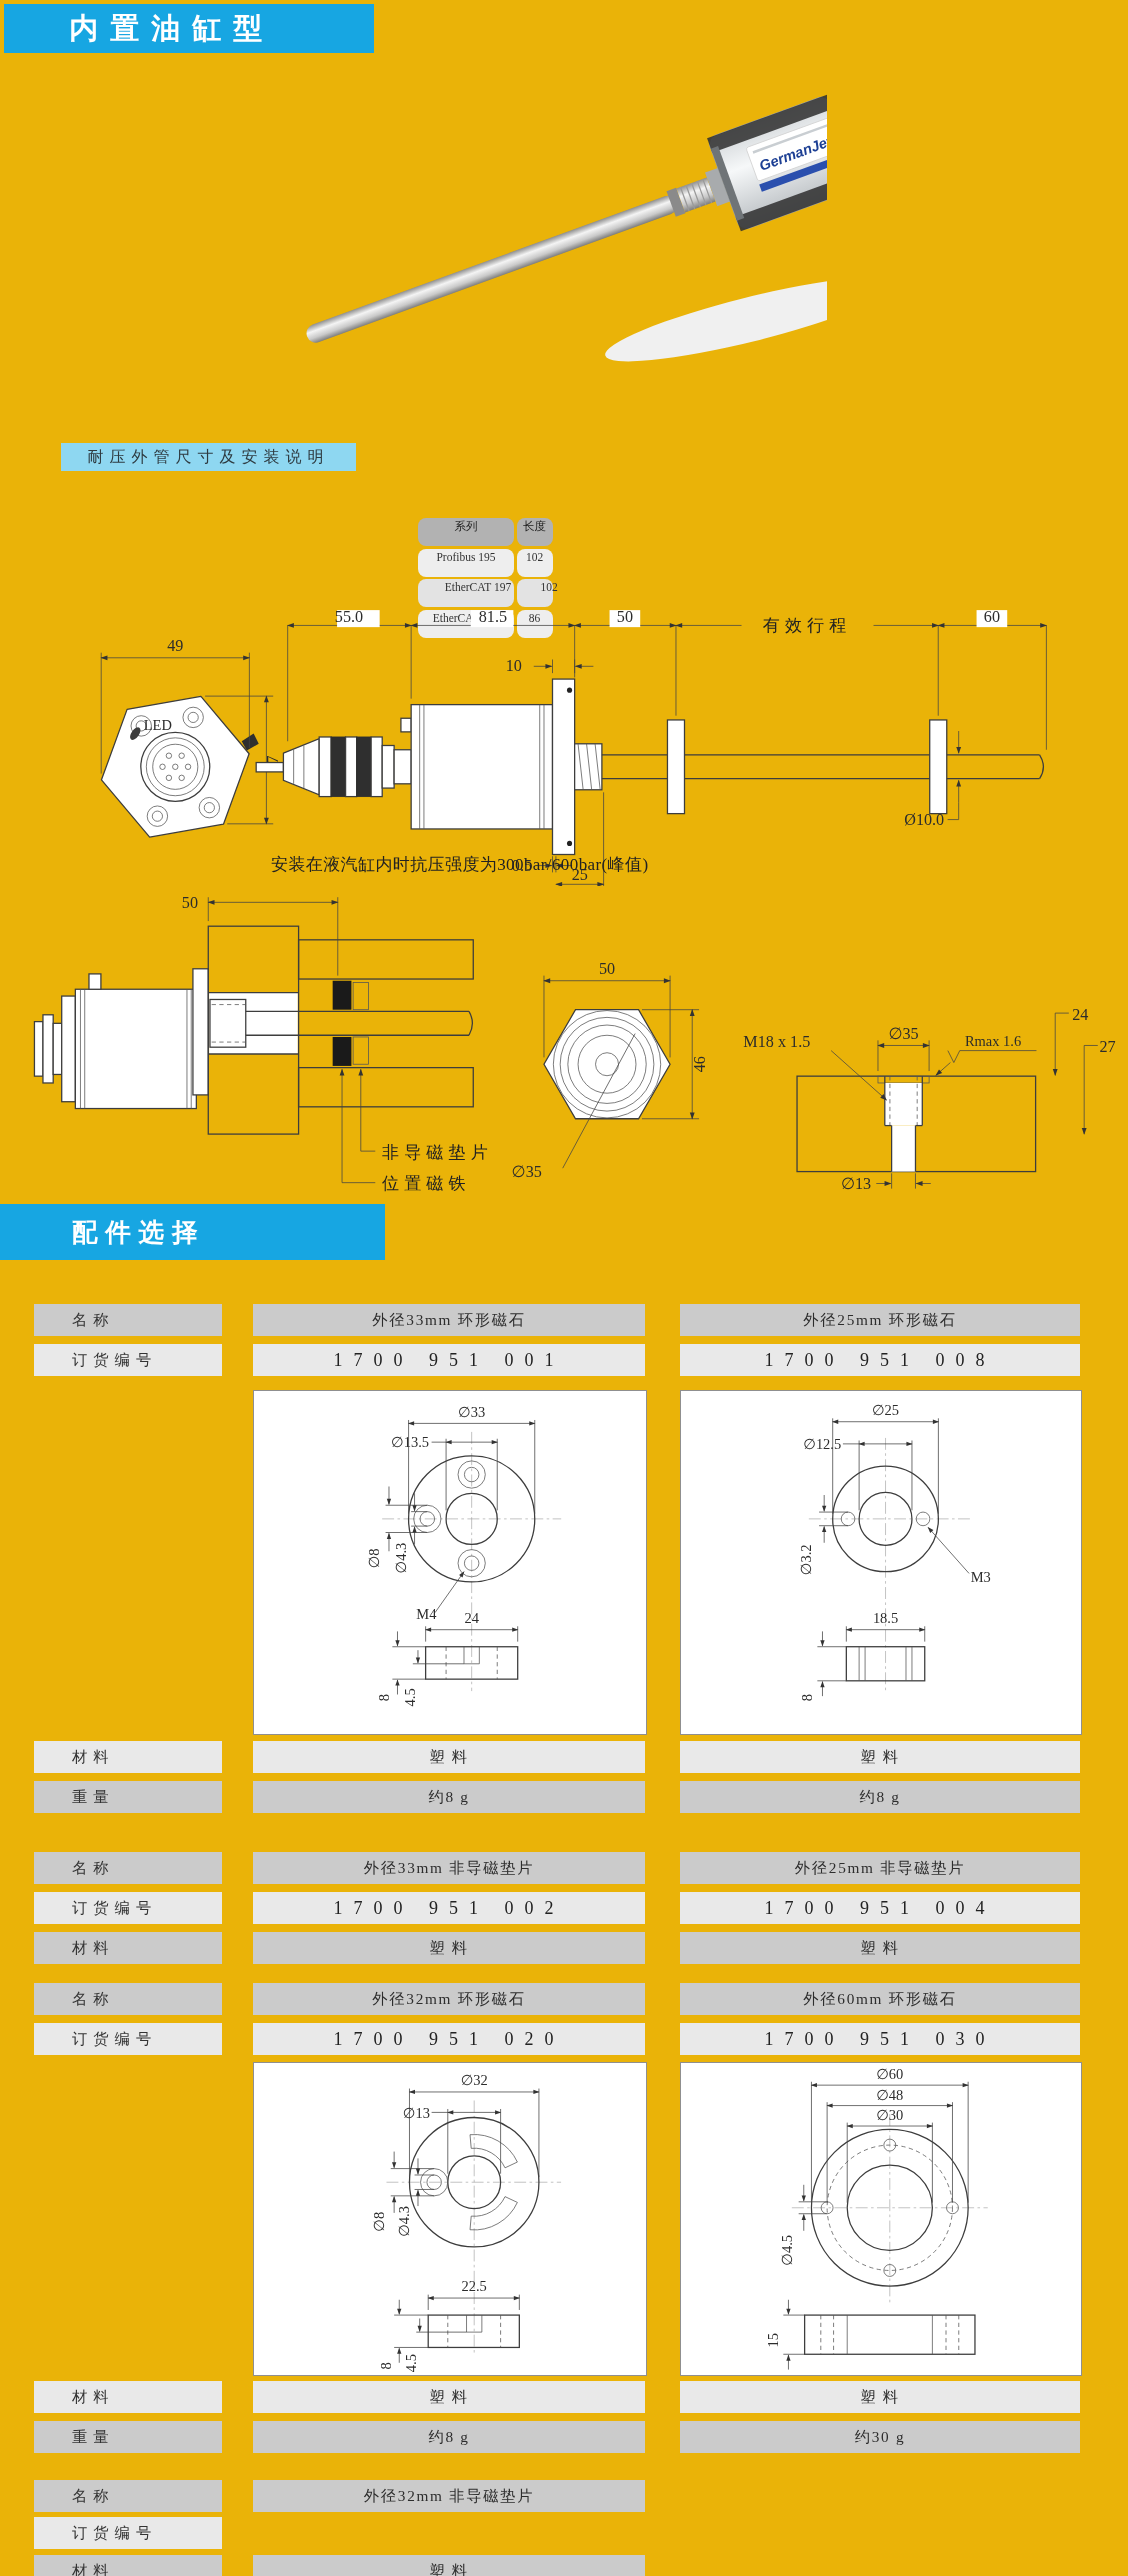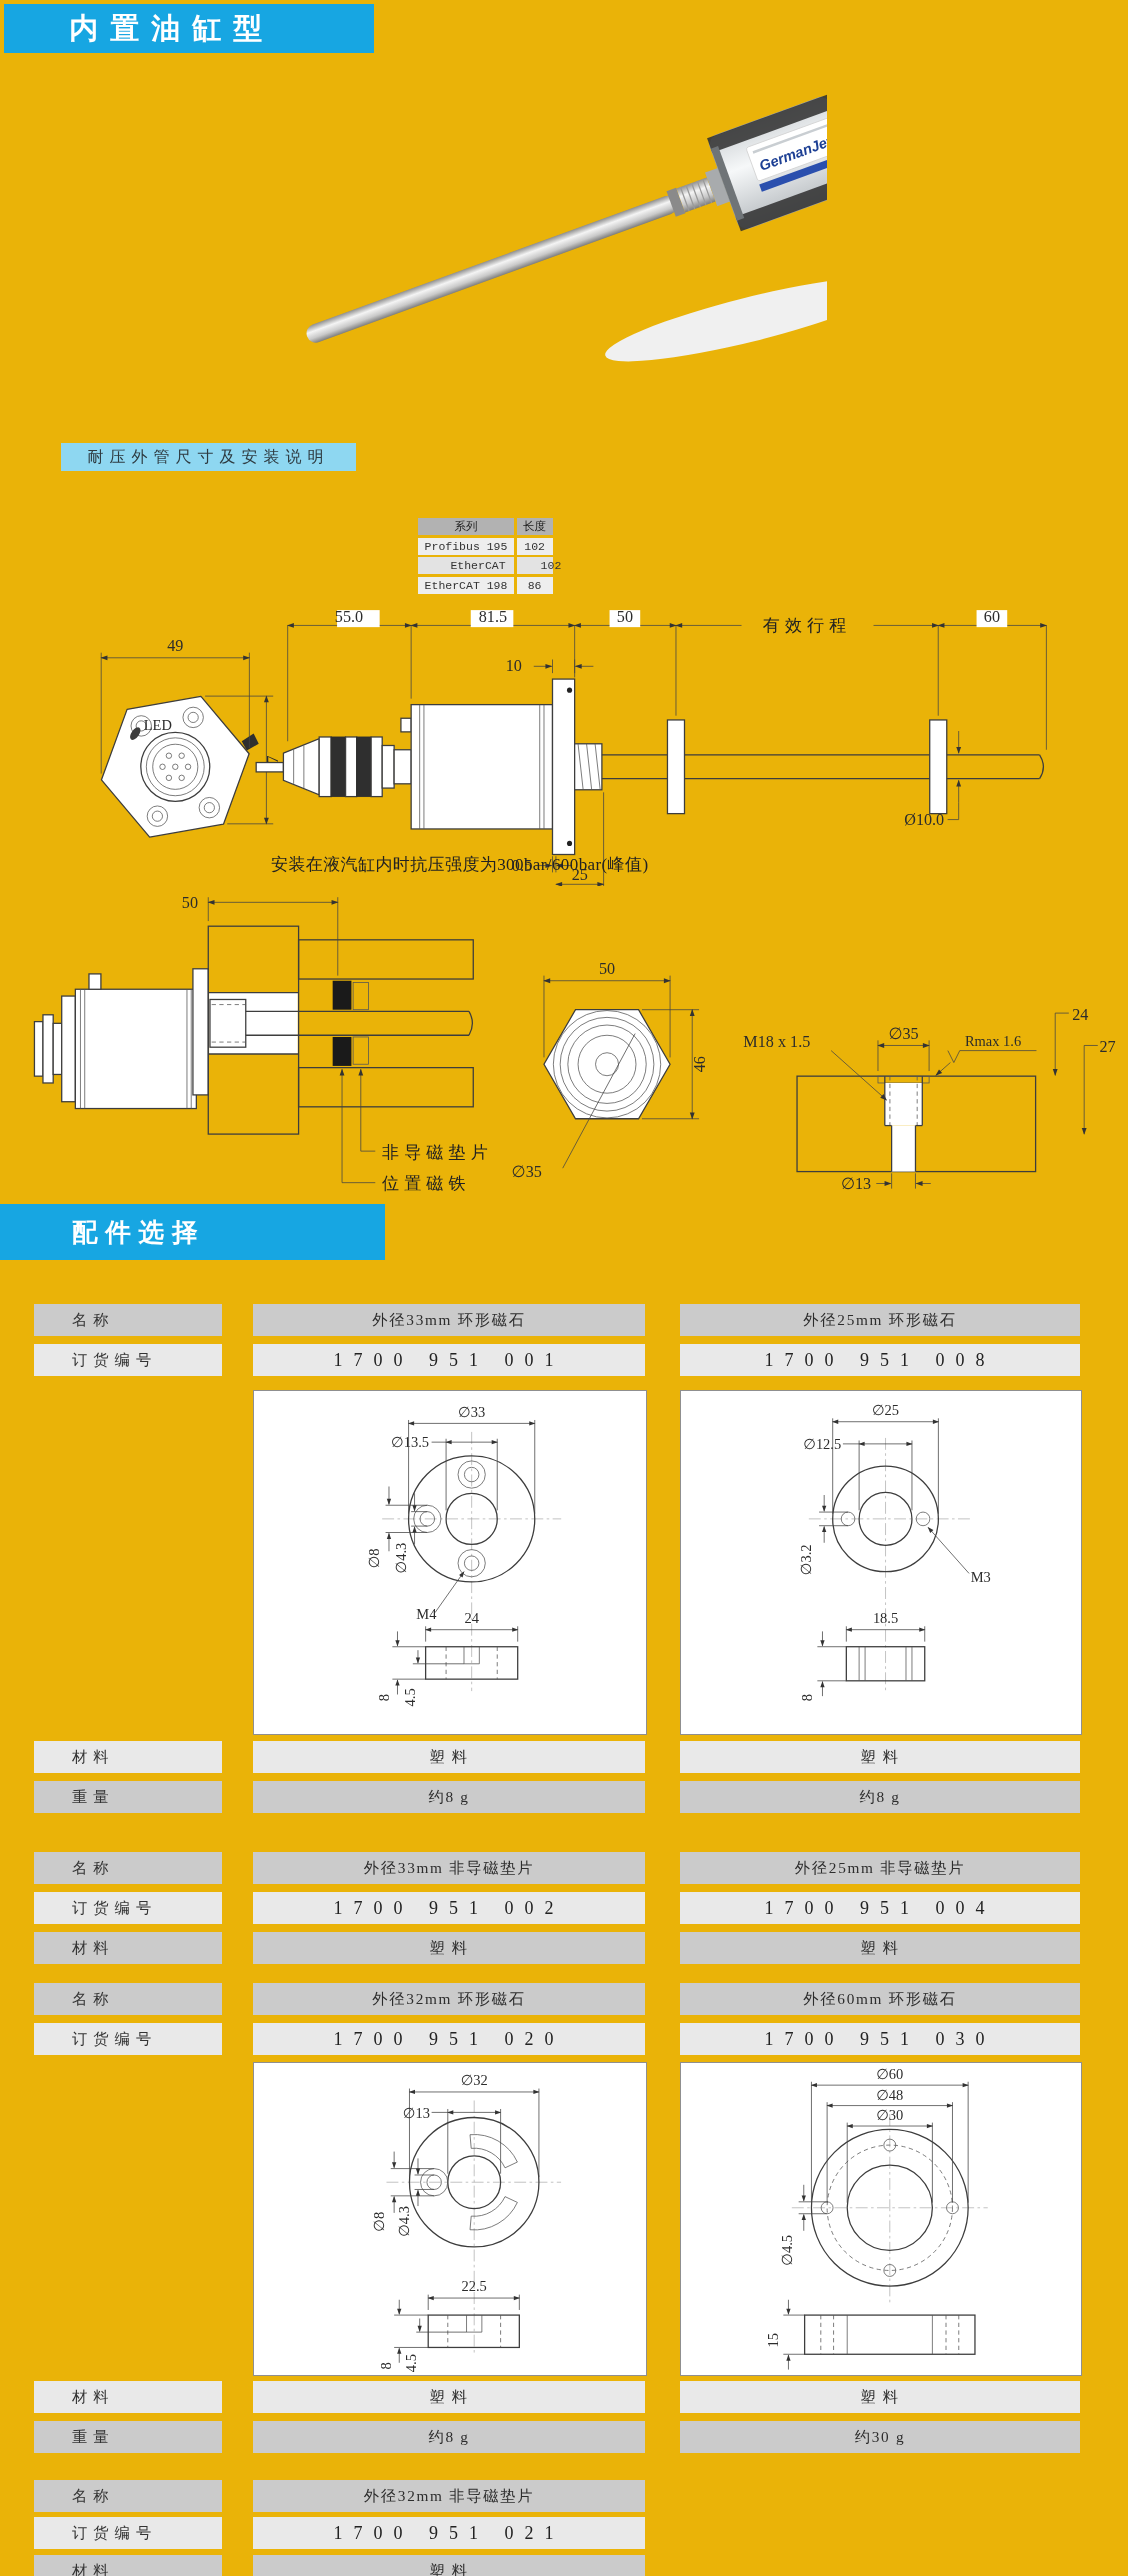--- a/index.html
+++ b/index.html
@@ -11,22 +11,22 @@
   #banner-acc{left:0;top:1204px;width:385px;height:56px;font-size:25.6px;line-height:56px;
               letter-spacing:7.7px;padding-left:72px;}
   #section-label{position:absolute;left:61px;top:443px;width:295px;height:28px;background:#8ed7f1;
                  color:#2e3a40;font-size:16px;line-height:28px;text-align:center;letter-spacing:6px;
                  font-family:"Liberation Serif",serif;}
   .note{position:absolute;left:271px;top:853px;font-size:17px;color:#222;
         font-family:"Liberation Serif",serif;letter-spacing:0.4px;}
   
   .stbl{position:absolute;left:418px;top:518px;width:136px;}
   .strow{display:flex;margin-bottom:2.6px;}
-  .stc{font-family:Liberation Mono, monospace;font-size:11.5px;color:#333;height:17px;line-height:17px;
-       text-align:center;box-sizing:border-box;}
+  .stc{font-family:Liberation Serif, serif;font-size:11.5px;color:#333;height:28px;line-height:17px;
+       text-align:center;box-sizing:border-box;border-radius:8px;}
   .sth{background:#b2b2b2;color:#1e1e1e;}
   .c-series{width:96px;margin-right:2.6px;}
   .c-len{width:36px;}
   .str0{background:#eeeeee;}.str1{background:#e3e3e3;padding-left:24px;}
   
   .cell{position:absolute;height:32px;line-height:32px;box-sizing:border-box;}
   .lab{left:34px;width:188px;padding-left:38px;font-size:15.3px;letter-spacing:6px;color:#333;
        font-family:"Liberation Serif",serif;}
   .mid{left:253px;width:392px;text-align:center;}
   .rgt{left:680px;width:400px;text-align:center;}
@@ -609,19 +609,18 @@
   <div class="cell rgt light cn" style="top:2381px">塑 料</div>
 
   <div class="cell lab dark" style="top:2421px">重量</div>
   <div class="cell mid dark cn" style="top:2421px">约8 g</div>
   <div class="cell rgt dark cn" style="top:2421px">约30 g</div>
 
   <div class="cell lab dark" style="top:2480px">名称</div>
   <div class="cell mid dark cn" style="top:2480px">外径32mm 非导磁垫片</div>
 
   <div class="cell lab light" style="top:2517px">订货编号</div>
-  <div class="cell mid light ord" style="top:2517px">1700 951 021</div>
 
   <div class="cell lab dark" style="top:2555px">材料</div>
   <div class="cell mid dark cn" style="top:2555px">塑 料</div>
 
 </div>
 
 
 </body></html>

